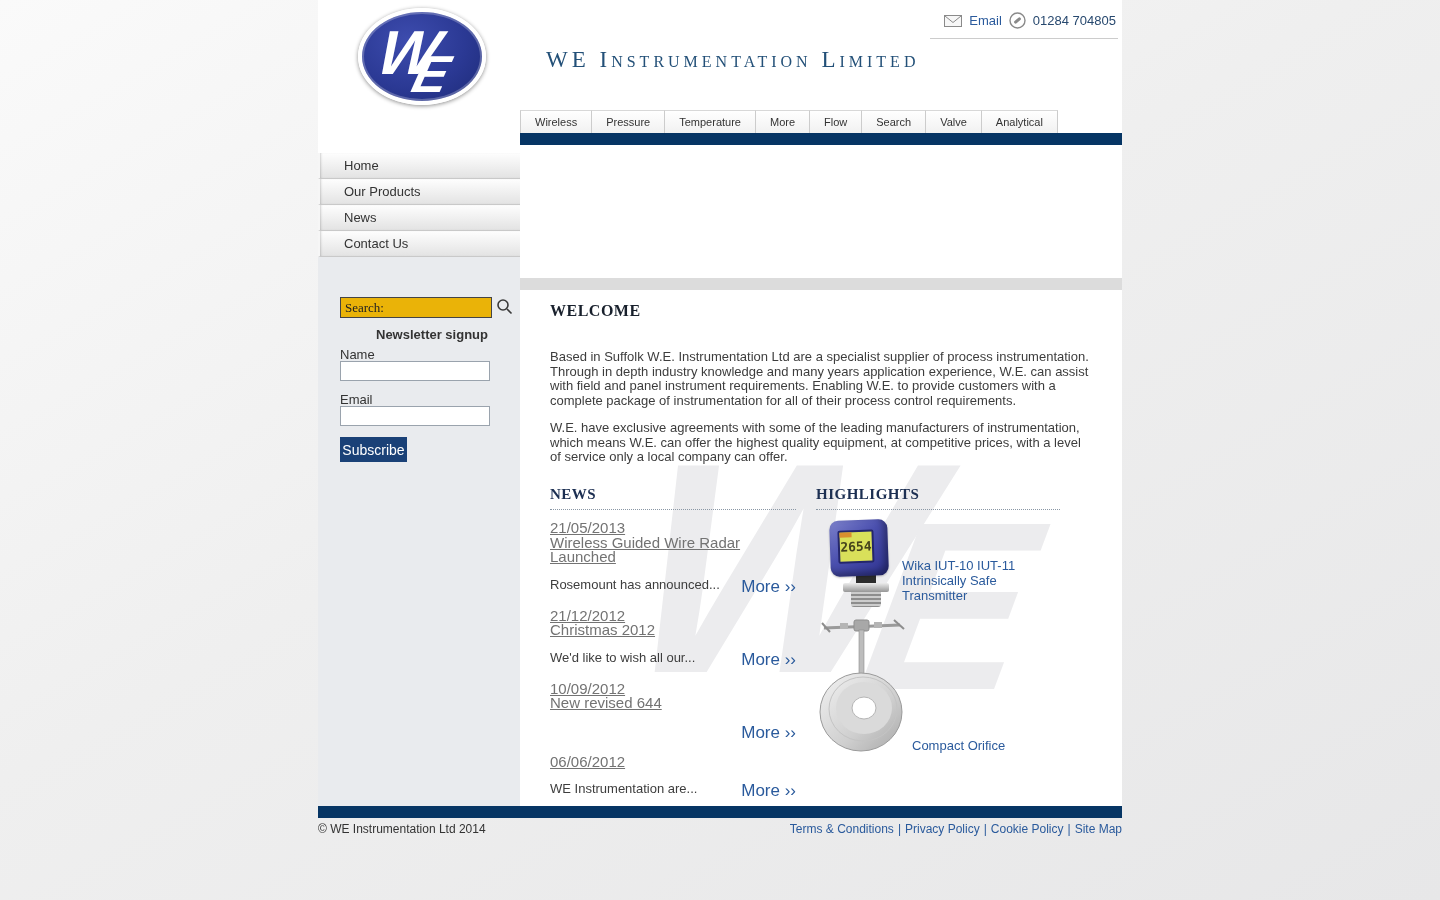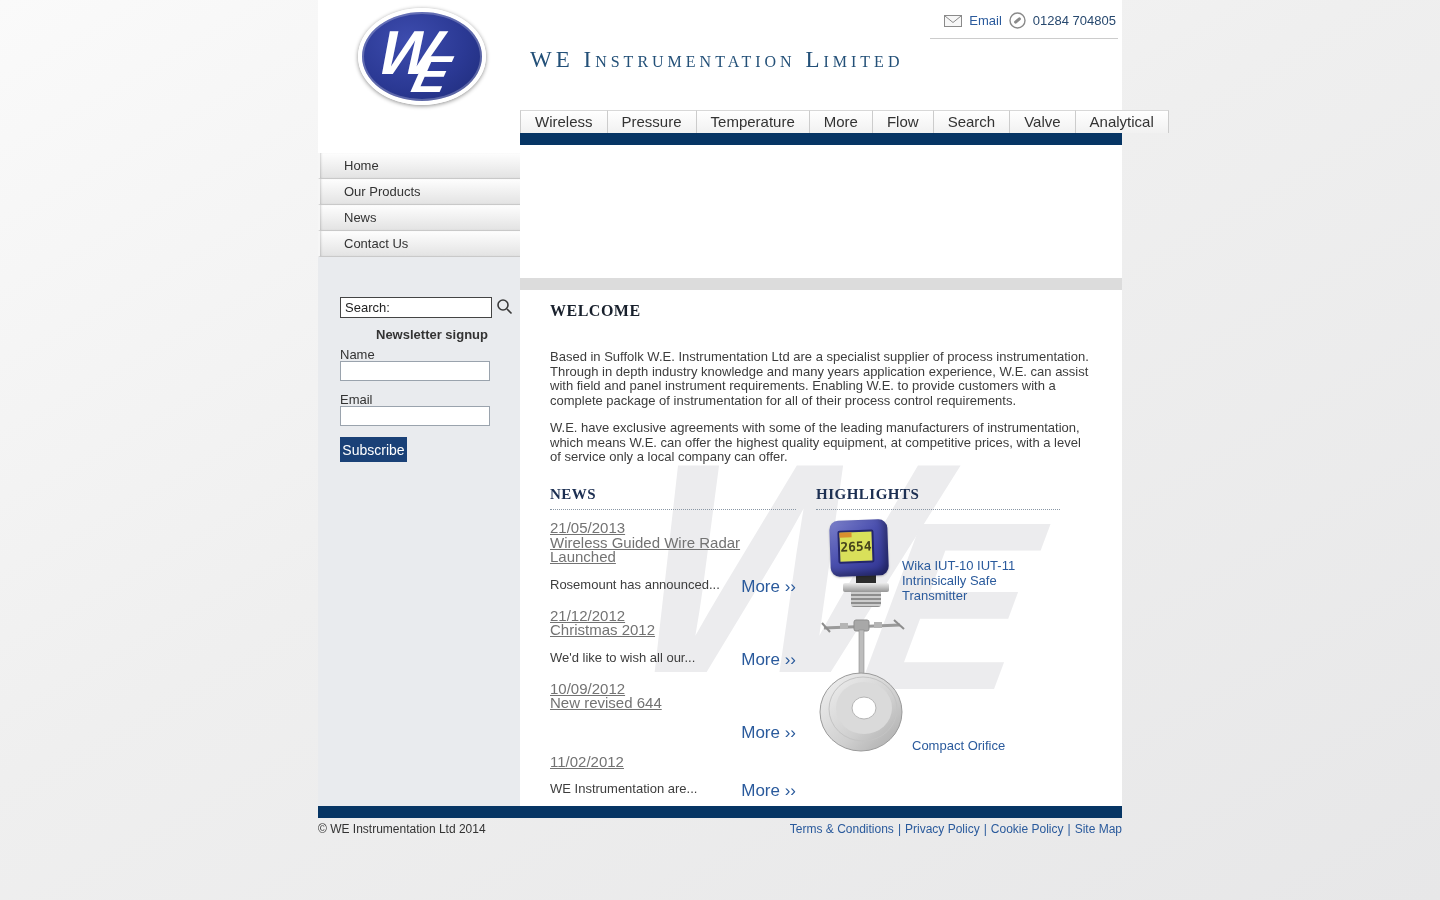--- a/index.html
+++ b/index.html
@@ -17,54 +17,54 @@
     position:absolute; left:40px; top:8px; width:128px; height:97px;
     background:radial-gradient(ellipse at 38% 32%, #3d4cae 0%, #2b3994 55%, #1d2a77 100%);
     border-radius:50%; border:4px solid #fff;
     box-shadow:0 1px 4px rgba(0,0,0,.45), inset 0 0 0 2px rgba(255,255,255,.25);
   }
   .logo span { position:absolute; color:#fff; font-style:italic; font-weight:bold;
     font-family:"Liberation Sans", sans-serif; transform:skewX(-14deg); line-height:1; }
   .logo .lw { left:18px; top:10px; font-size:62px; }
   .logo .le { left:52px; top:36px; font-size:52px; }
   .site-title {
-    position:absolute; left:212px; top:47px;
+    position:absolute; left:228px; top:47px;
     font-family:"Liberation Serif", serif; font-variant:small-caps;
     font-size:23px; letter-spacing:4px; color:#235078;
   }
   .contact {
     position:absolute; right:4px; top:12px; display:flex; align-items:center; gap:7px;
     font-size:13px; padding:0 2px 9px 14px; border-bottom:1px solid #ccc;
   }
   .contact a { color:#2a5a9c; text-decoration:none; }
   .contact .phone-num { color:#27486e; }
   .icon { display:inline-flex; align-items:center; }
 
   
   .tabs { position:absolute; left:202px; bottom:12px; display:flex; height:23px; }
   .tab {
-    padding:0 14px; line-height:22px; font-size:15px; color:#333; cursor:pointer;
+    padding:0 14px; line-height:22px; font-size:11px; color:#333; cursor:pointer;
     background:linear-gradient(#ffffff,#f1f1f1);
     border-left:1px solid #ccc; border-top:1px solid #d8d8d8;
   }
   .tab:last-child { border-right:1px solid #ccc; }
   .navybar { position:absolute; left:202px; bottom:0; width:602px; height:12px; background:#063564; }
 
   
   .sidebar { position:absolute; left:0; top:153px; width:202px; height:661px; background:#e9ebee; }
   .menu-item {
     height:26px; line-height:25px; padding-left:24px; font-size:13px; color:#333; cursor:pointer;
     background:linear-gradient(#fefefe,#e3e3e3);
     border-bottom:1px solid #c9c9c9; border-left:2px solid #f6f6f6;
     box-shadow:inset 2px 0 3px -2px rgba(0,0,0,.35);
   }
   .search-row { position:absolute; left:22px; top:144px; display:flex; align-items:center; }
   .search-input {
     width:152px; height:21px; border:1px solid #444; font-size:13px; padding:0 4px;
-    font-family:Liberation Sans, sans-serif; color:#222; background:#ffffff;
+    font-family:Liberation Serif, serif; color:#222; background:#eab308;
   }
   .search-btn { background:none; border:none; margin-left:4px; cursor:pointer; padding:0; }
   .nl-heading { position:absolute; left:22px; top:174px; font-size:13px; font-weight:bold; color:#333;padding-left:36px; }
   .nl-label-name  { position:absolute; left:22px; top:194px; font-size:13px; color:#333; }
   .nl-label-email { position:absolute; left:22px; top:239px; font-size:13px; color:#333; }
   .nl-input { position:absolute; left:22px; width:150px; height:20px; border:1px solid #9aa3ad;
     background:#fff; font-size:13px; padding:0 4px; font-family:"Liberation Sans", sans-serif; }
   .nl-name  { top:208px; }
   .nl-email { top:253px; }
   .subscribe {
@@ -232,21 +232,21 @@
         <div class="news-item">
           <a class="nlink" href="#">10/09/2012</a>
           <a class="nlink" href="#">New revised 644</a>
           <div class="news-meta">
             <span class="teaser"></span>
             <a class="more" href="#">More ››</a>
           </div>
         </div>
 
         <div class="news-item">
-          <a class="nlink" href="#">11/02/2012</a>
+          <a class="nlink" href="#">06/06/2012</a>
           <div class="news-meta">
             <span class="teaser">WE Instrumentation are...</span>
             <a class="more" href="#">More ››</a>
           </div>
         </div>
       </div>
 
       <div class="hl-col">
         <div class="col-h">HIGHLIGHTS</div>
 

